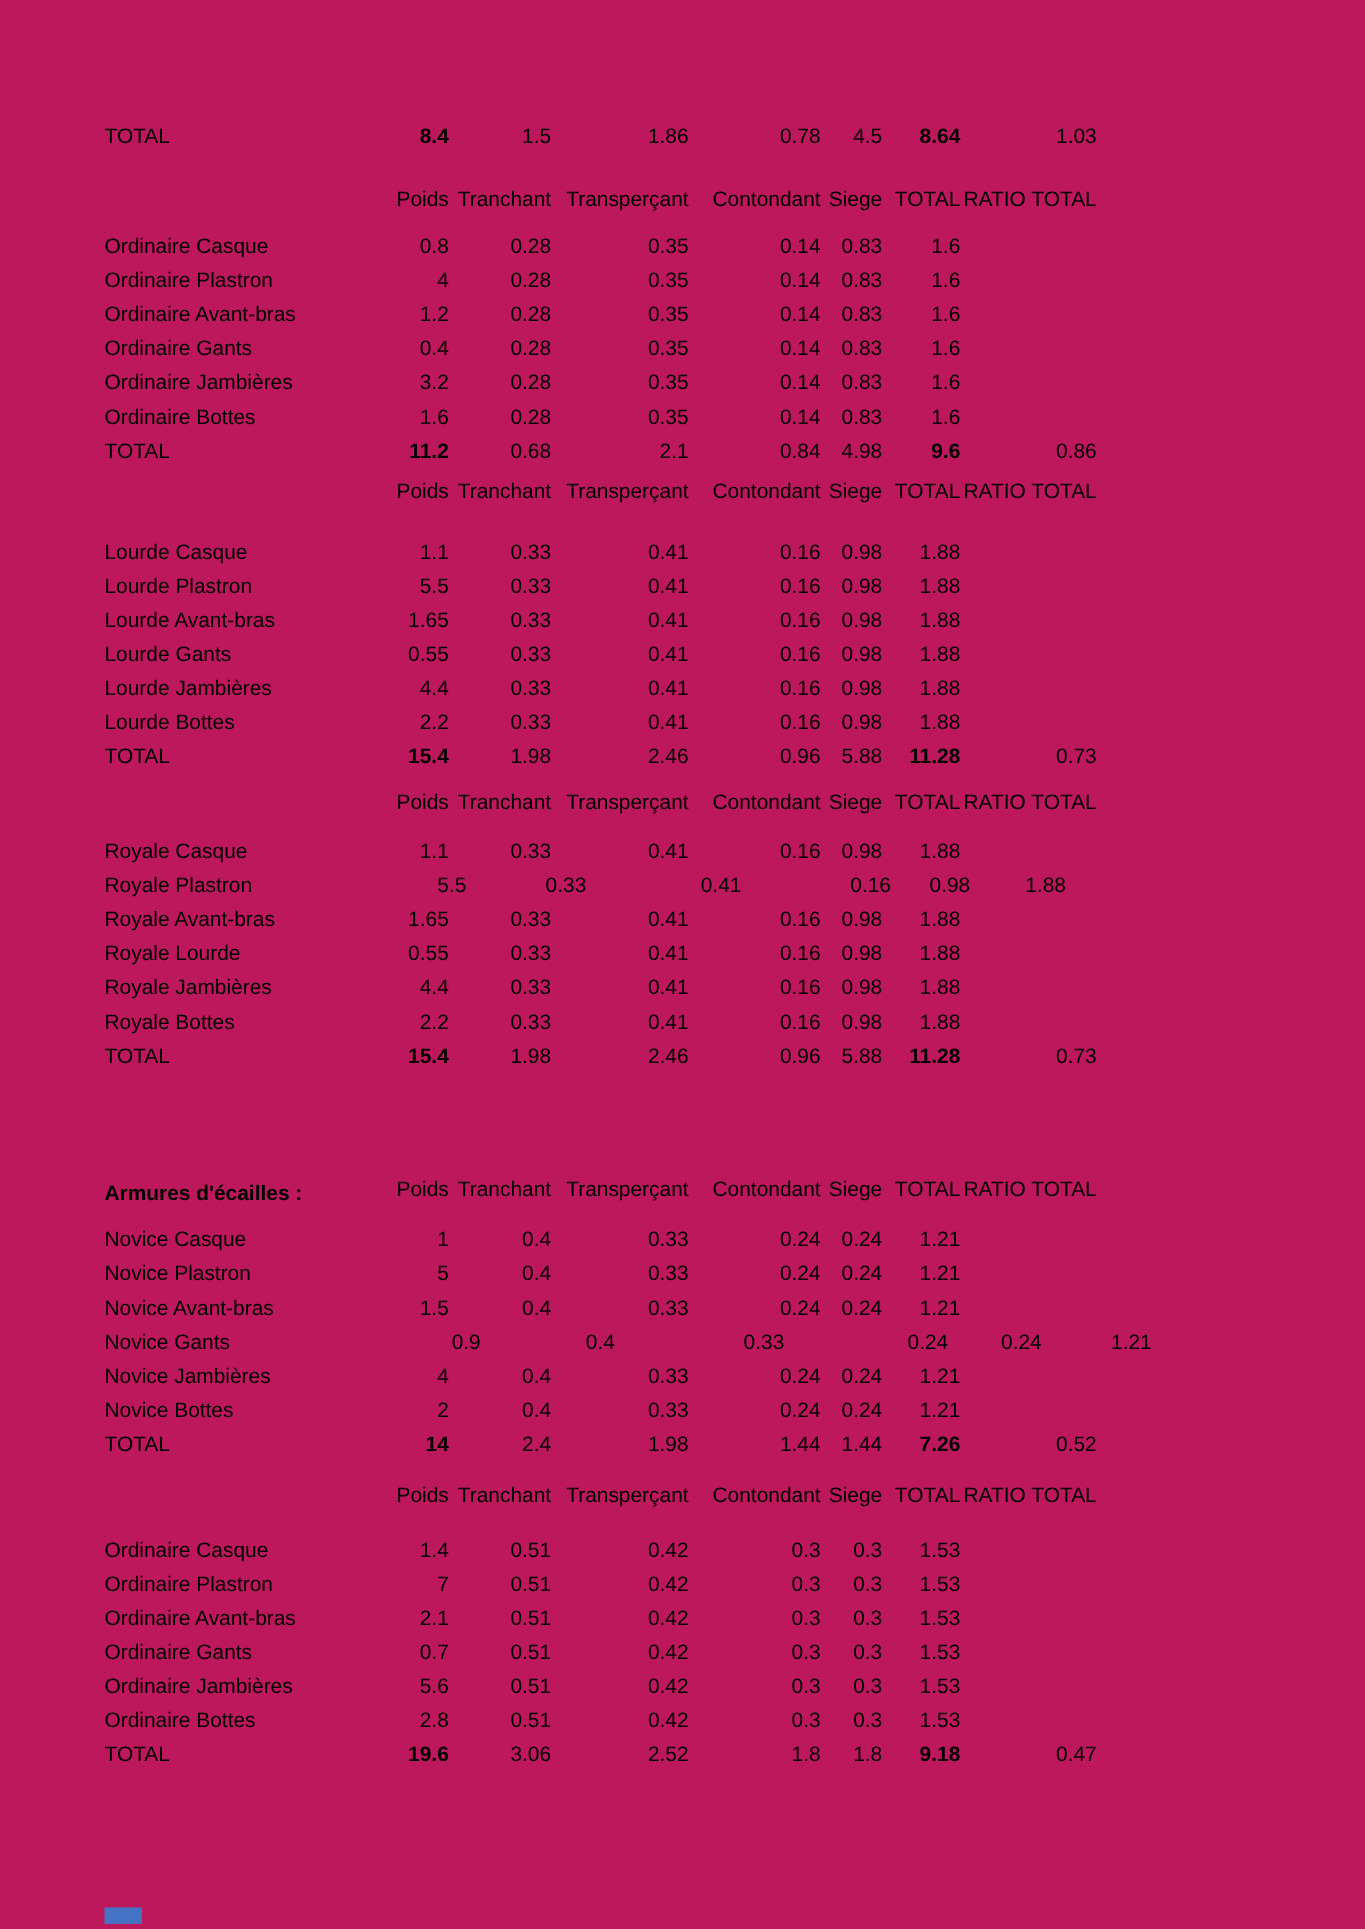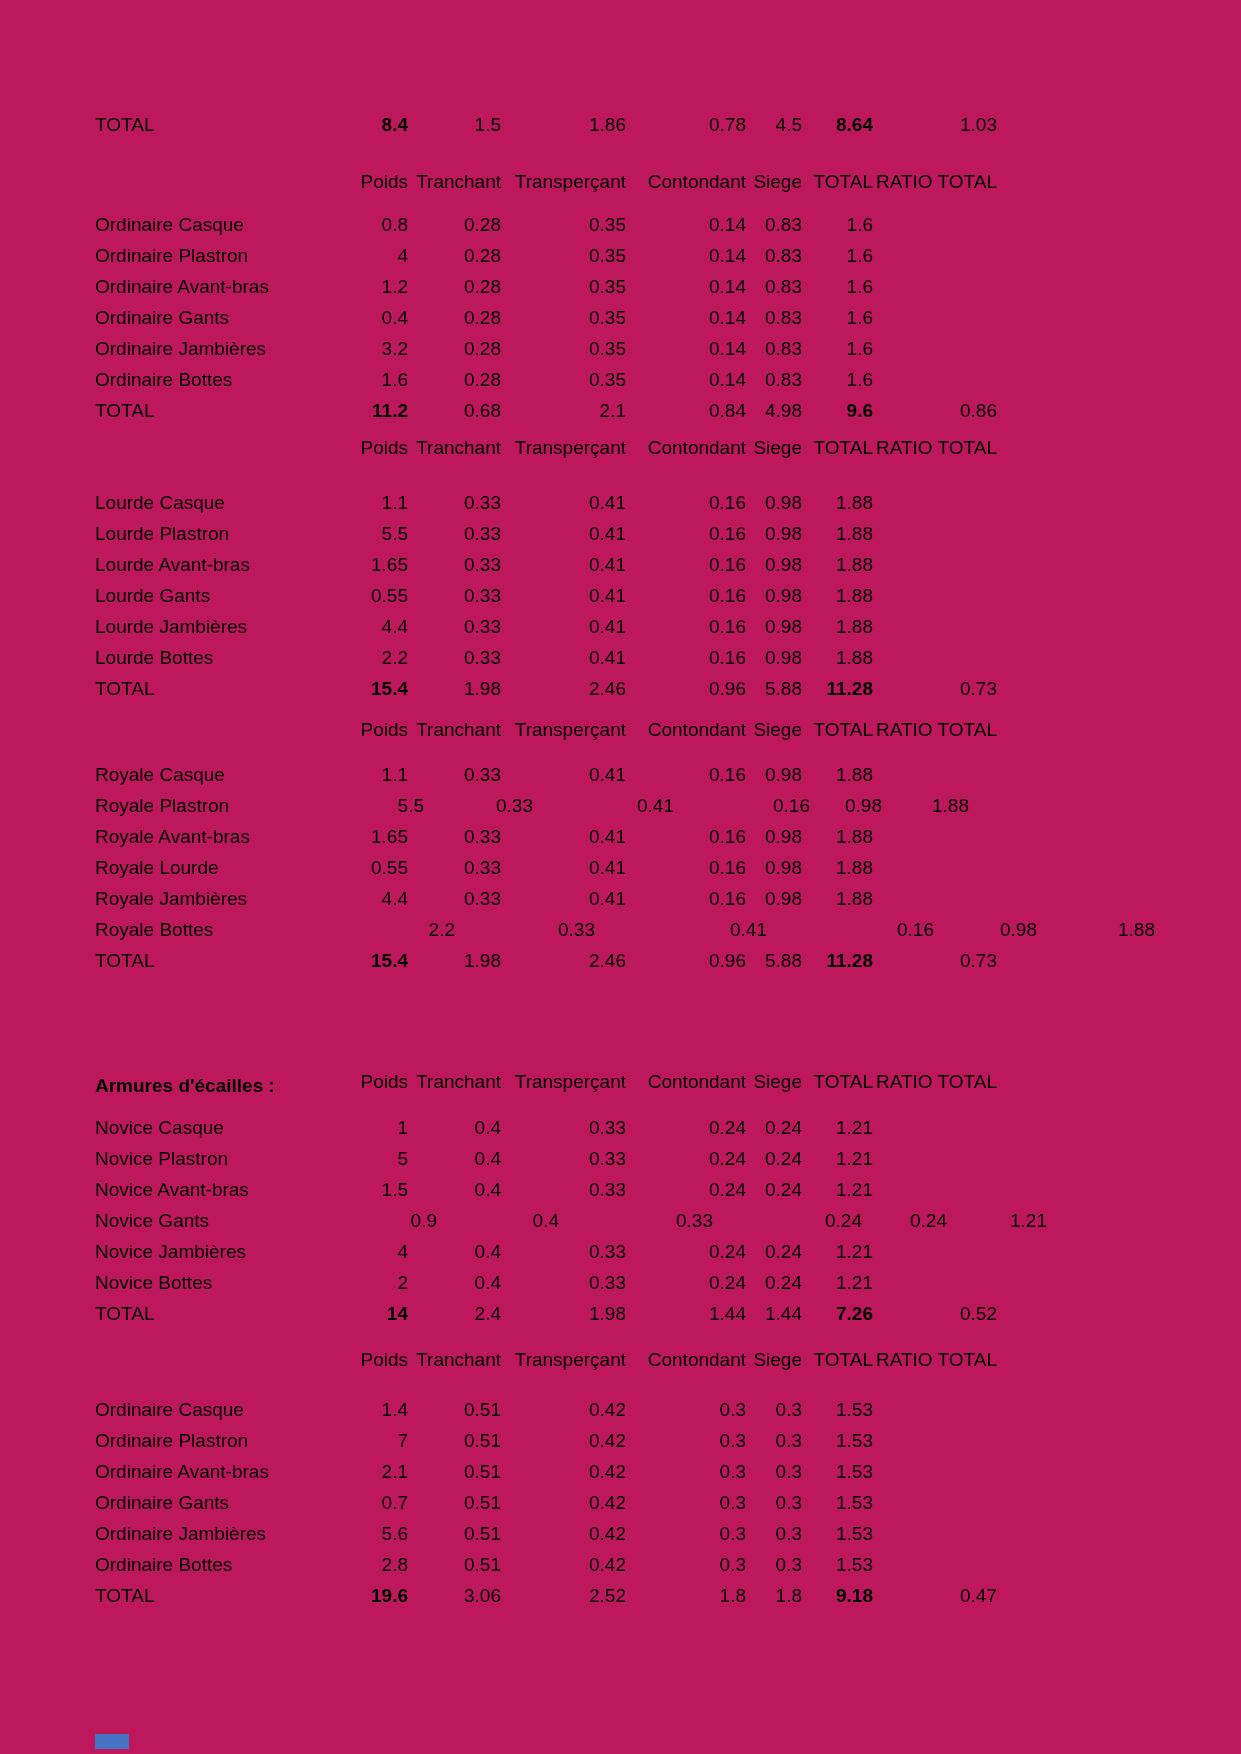--- a/index.html
+++ b/index.html
@@ -251,21 +251,21 @@
       <div class="row" style="top: 884px;">
         <span class="cell l">Royale Jambières</span>
         <span class="cell c1">4.4</span>
         <span class="cell c2">0.33</span>
         <span class="cell c3">0.41</span>
         <span class="cell c4">0.16</span>
         <span class="cell c5">0.98</span>
         <span class="cell c6">1.88</span>
         <span class="cell c7"></span>
       </div>
-      <div class="row" style="top: 915px; gap: 47px;">
+      <div class="row" style="top: 915px;">
         <span class="cell l">Royale Bottes</span>
         <span class="cell c1">2.2</span>
         <span class="cell c2">0.33</span>
         <span class="cell c3">0.41</span>
         <span class="cell c4">0.16</span>
         <span class="cell c5">0.98</span>
         <span class="cell c6">1.88</span>
         <span class="cell c7"></span>
       </div>
       <div class="row" style="top: 946px;">

